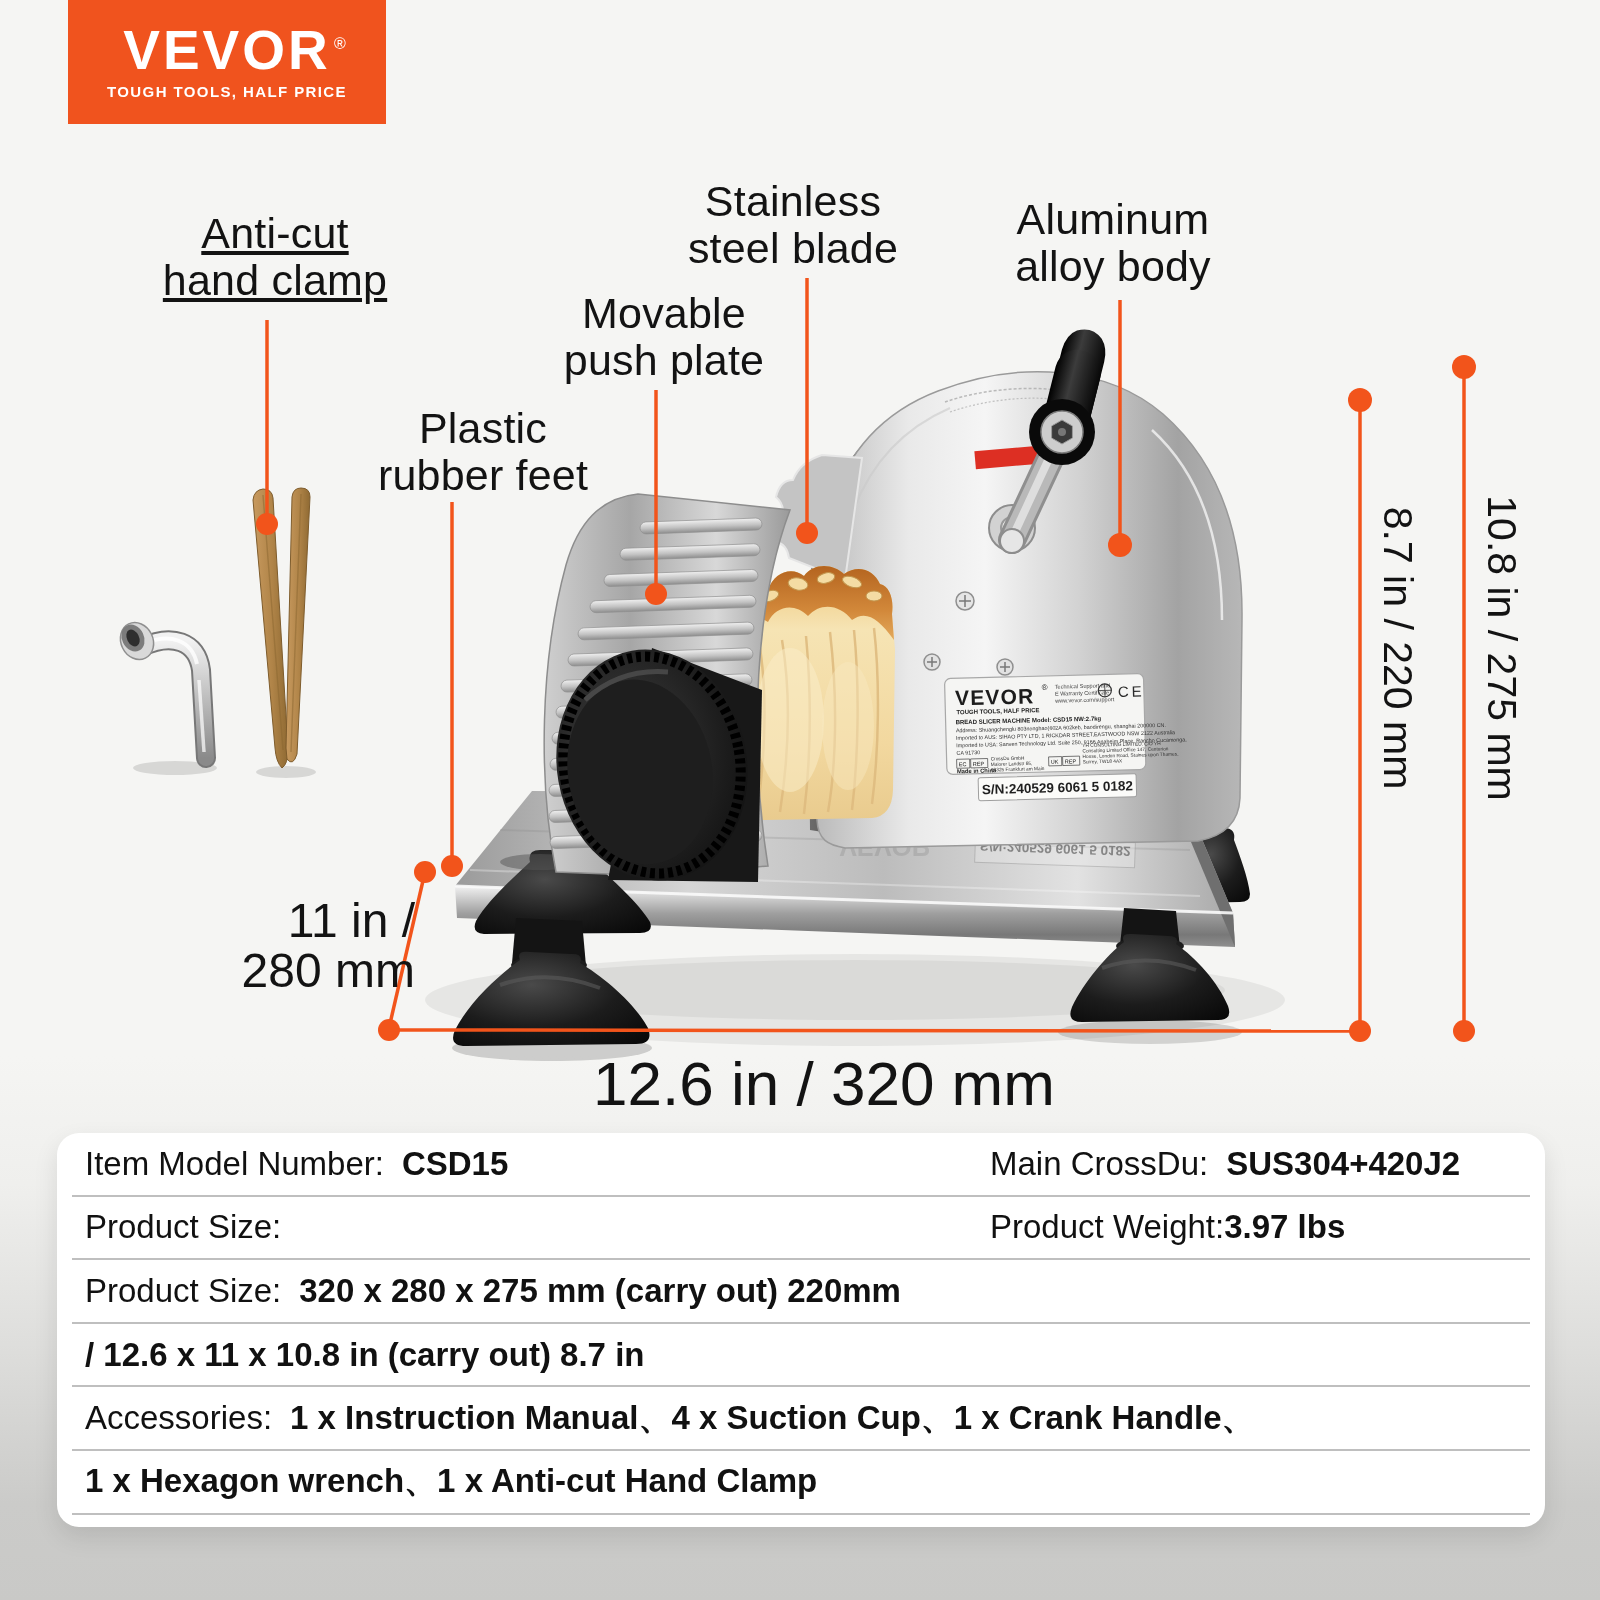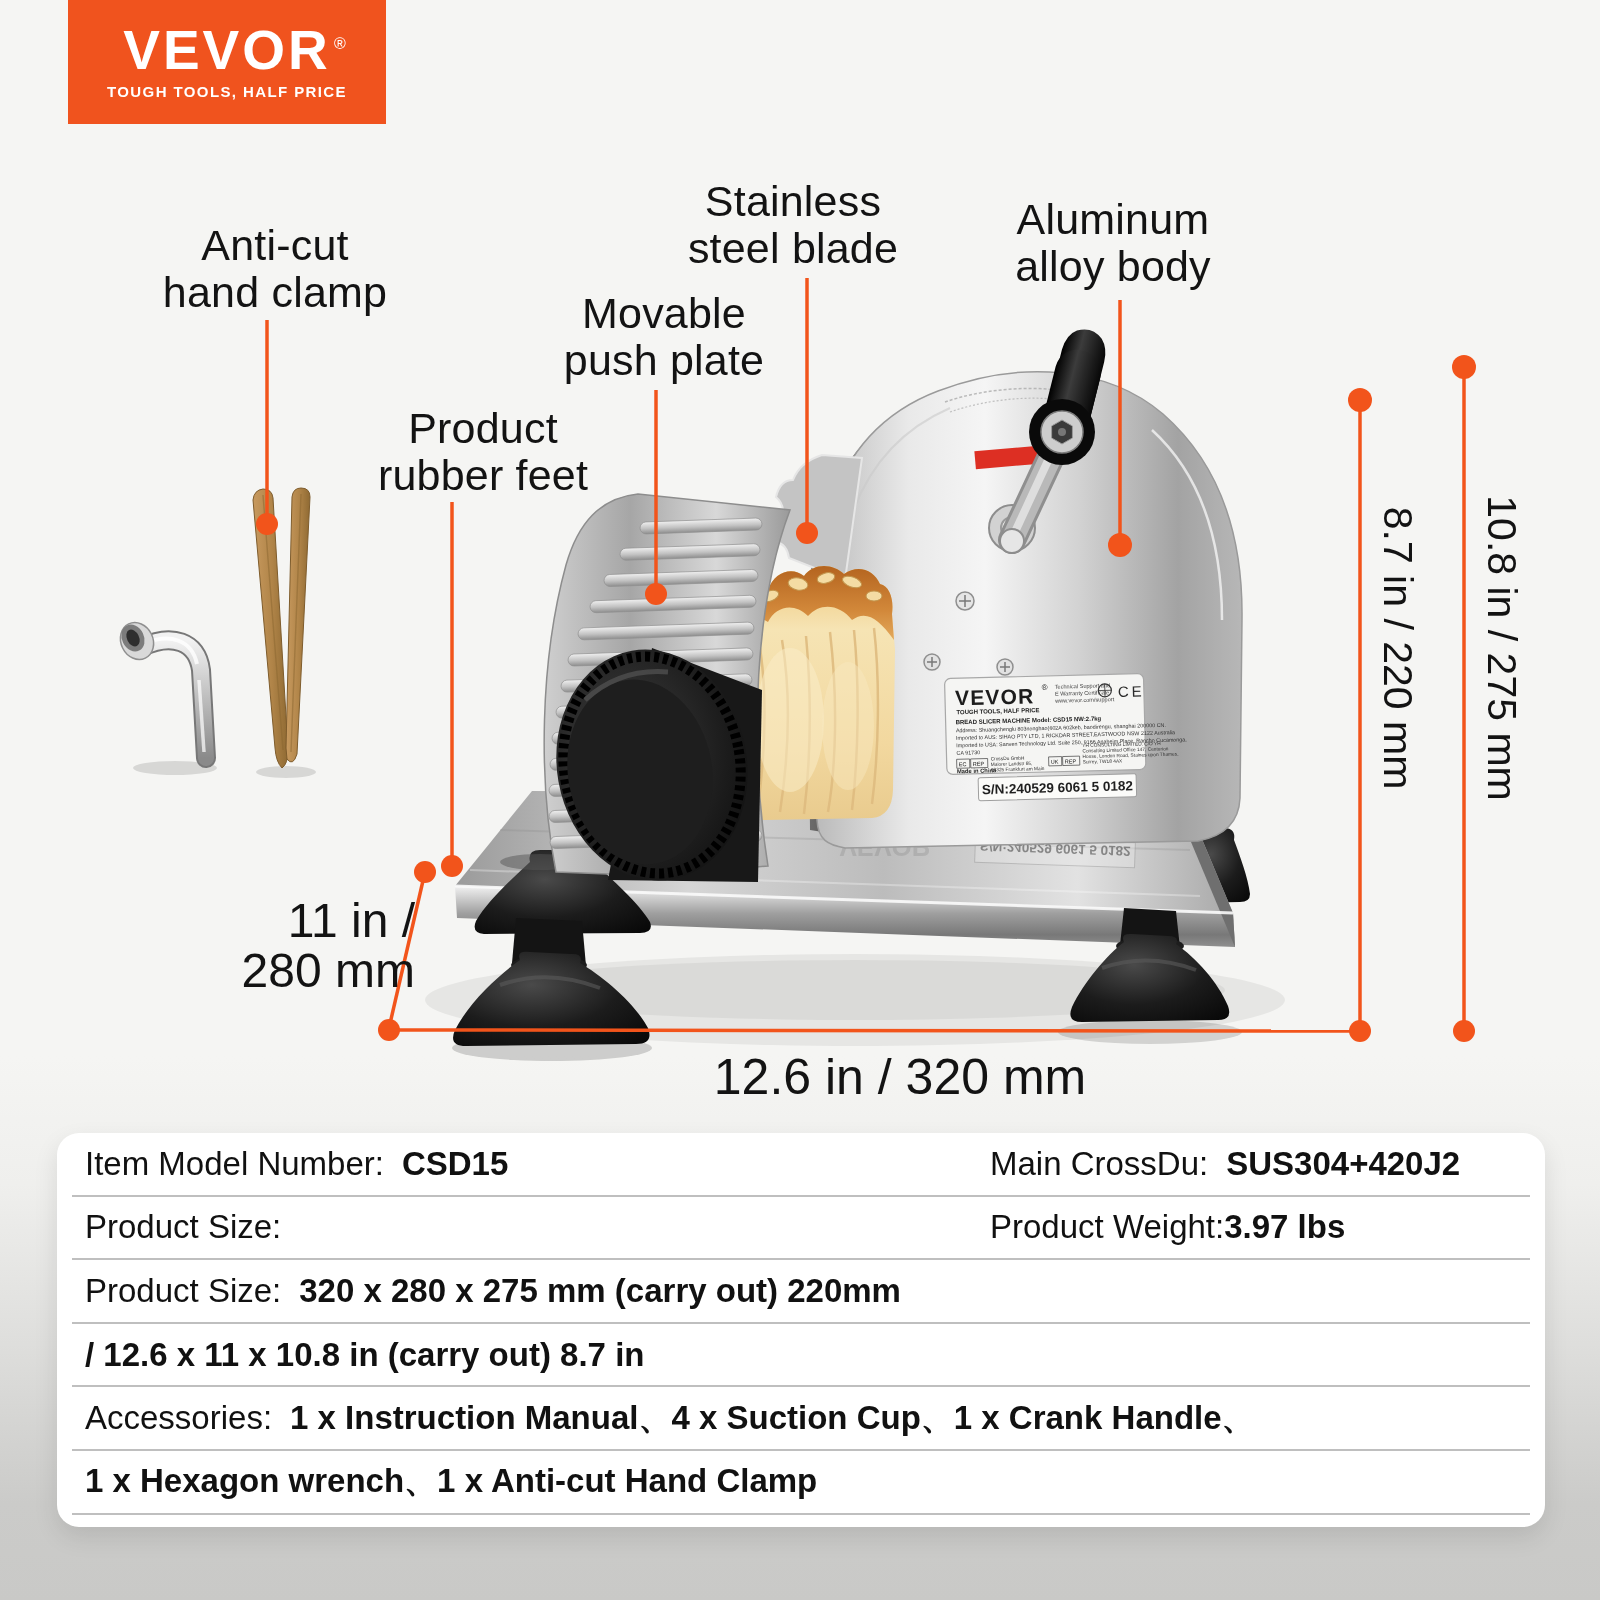--- a/index.html
+++ b/index.html
@@ -334,26 +334,26 @@
     </g>
   </svg>
 
   <div class="logo-box">
     <div class="logo-brand">
       <span>VEVOR</span><span class="logo-reg">®</span>
     </div>
     <div class="logo-tagline">TOUGH TOOLS, HALF PRICE</div>
   </div>
 
-  <div class="callout-label" style="left:275px;top:222px;">
+  <div class="callout-label" style="left:275px;top:210px;text-decoration:underline;">
     <div>Anti-cut</div>
     <div>hand clamp</div>
   </div>
   <div class="callout-label" style="left:483px;top:405px;">
-    <div>Product</div>
+    <div>Plastic</div>
     <div>rubber feet</div>
   </div>
   <div class="callout-label" style="left:664px;top:290px;">
     <div>Movable</div>
     <div>push plate</div>
   </div>
   <div class="callout-label" style="left:793px;top:178px;">
     <div>Stainless</div>
     <div>steel blade</div>
   </div>
@@ -361,21 +361,21 @@
     <div>Aluminum</div>
     <div>alloy body</div>
   </div>
 
   <div class="dim-text dim-vert" style="left:1374px;top:648px;">8.7 in / 220 mm</div>
   <div class="dim-text dim-vert" style="left:1478px;top:648px;">10.8 in / 275 mm</div>
   <div class="dim-text dim-right" style="left:155px;top:896px;width:260px;">
     <div>11 in /</div>
     <div>280 mm</div>
   </div>
-  <div class="dim-text dim-center" style="left:900px;top:1048px;font-size:50px;">12.6 in / 320 mm</div>
+  <div class="dim-text dim-center" style="left:824px;top:1048px;font-size:62px;">12.6 in / 320 mm</div>
 
   <div class="spec-card">
     <div class="spec-row">
       <div class="cell-left">
         <span class="spec-label">Item Model Number:</span>
         <span class="spec-value">CSD15</span>
       </div>
       <div class="cell-right">
         <span class="spec-label">Main CrossDu:</span>
         <span class="spec-value">SUS304+420J2</span>

